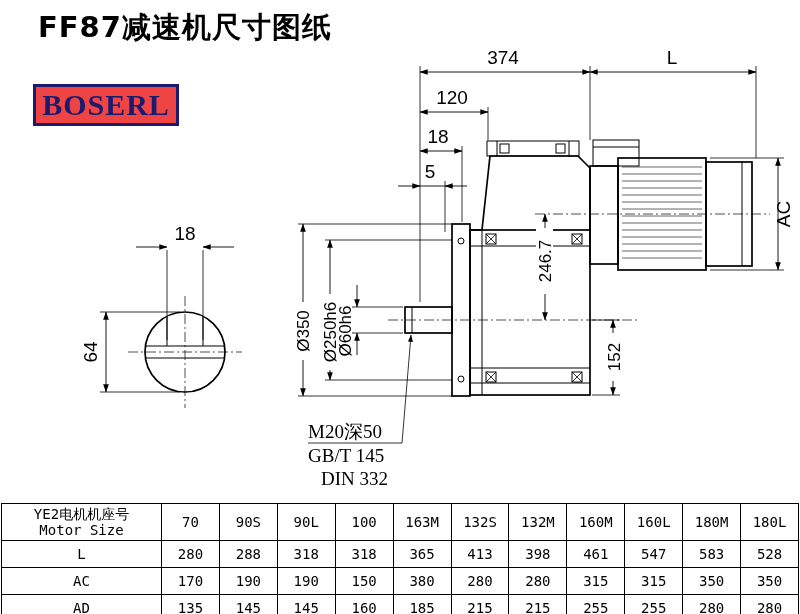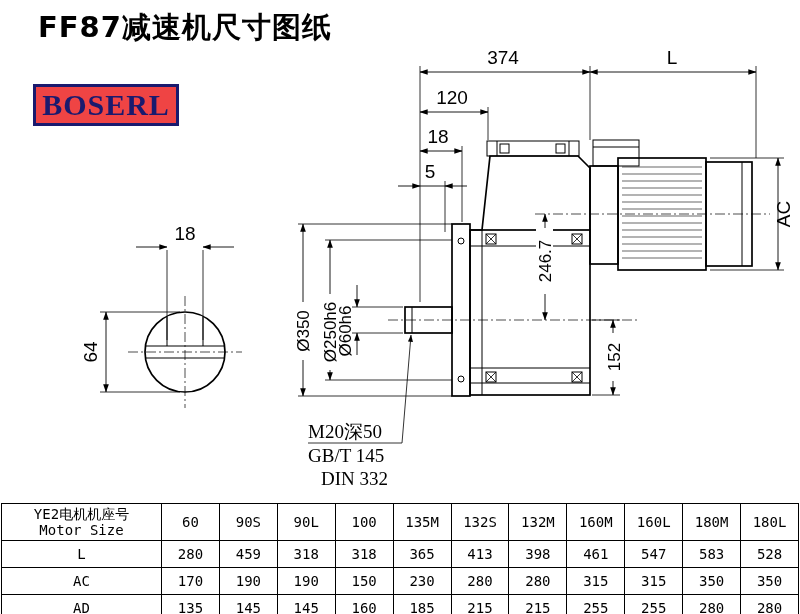--- a/index.html
+++ b/index.html
@@ -222,53 +222,53 @@
         <col>
         <col>
         <col>
       </colgroup>
     <tbody>
         <tr>
       <th class="motor-size">
         <div>YE2电机机座号</div>
         <div>Motor Size</div>
       </th>
-      <th>60</th>
+      <th>70</th>
       <th>90S</th>
       <th>90L</th>
       <th>100</th>
-      <th>135M</th>
+      <th>163M</th>
       <th>132S</th>
       <th>132M</th>
       <th>160M</th>
       <th>160L</th>
       <th>180M</th>
       <th>180L</th>
     </tr>
     <tr>
       <td>L</td>
       <td>280</td>
-      <td>459</td>
+      <td>288</td>
       <td>318</td>
       <td>318</td>
       <td>365</td>
       <td>413</td>
       <td>398</td>
       <td>461</td>
       <td>547</td>
       <td>583</td>
       <td>528</td>
     </tr>
     <tr>
       <td>AC</td>
       <td>170</td>
       <td>190</td>
       <td>190</td>
       <td>150</td>
-      <td>230</td>
+      <td>380</td>
       <td>280</td>
       <td>280</td>
       <td>315</td>
       <td>315</td>
       <td>350</td>
       <td>350</td>
     </tr>
     <tr>
       <td>AD</td>
       <td>135</td>

